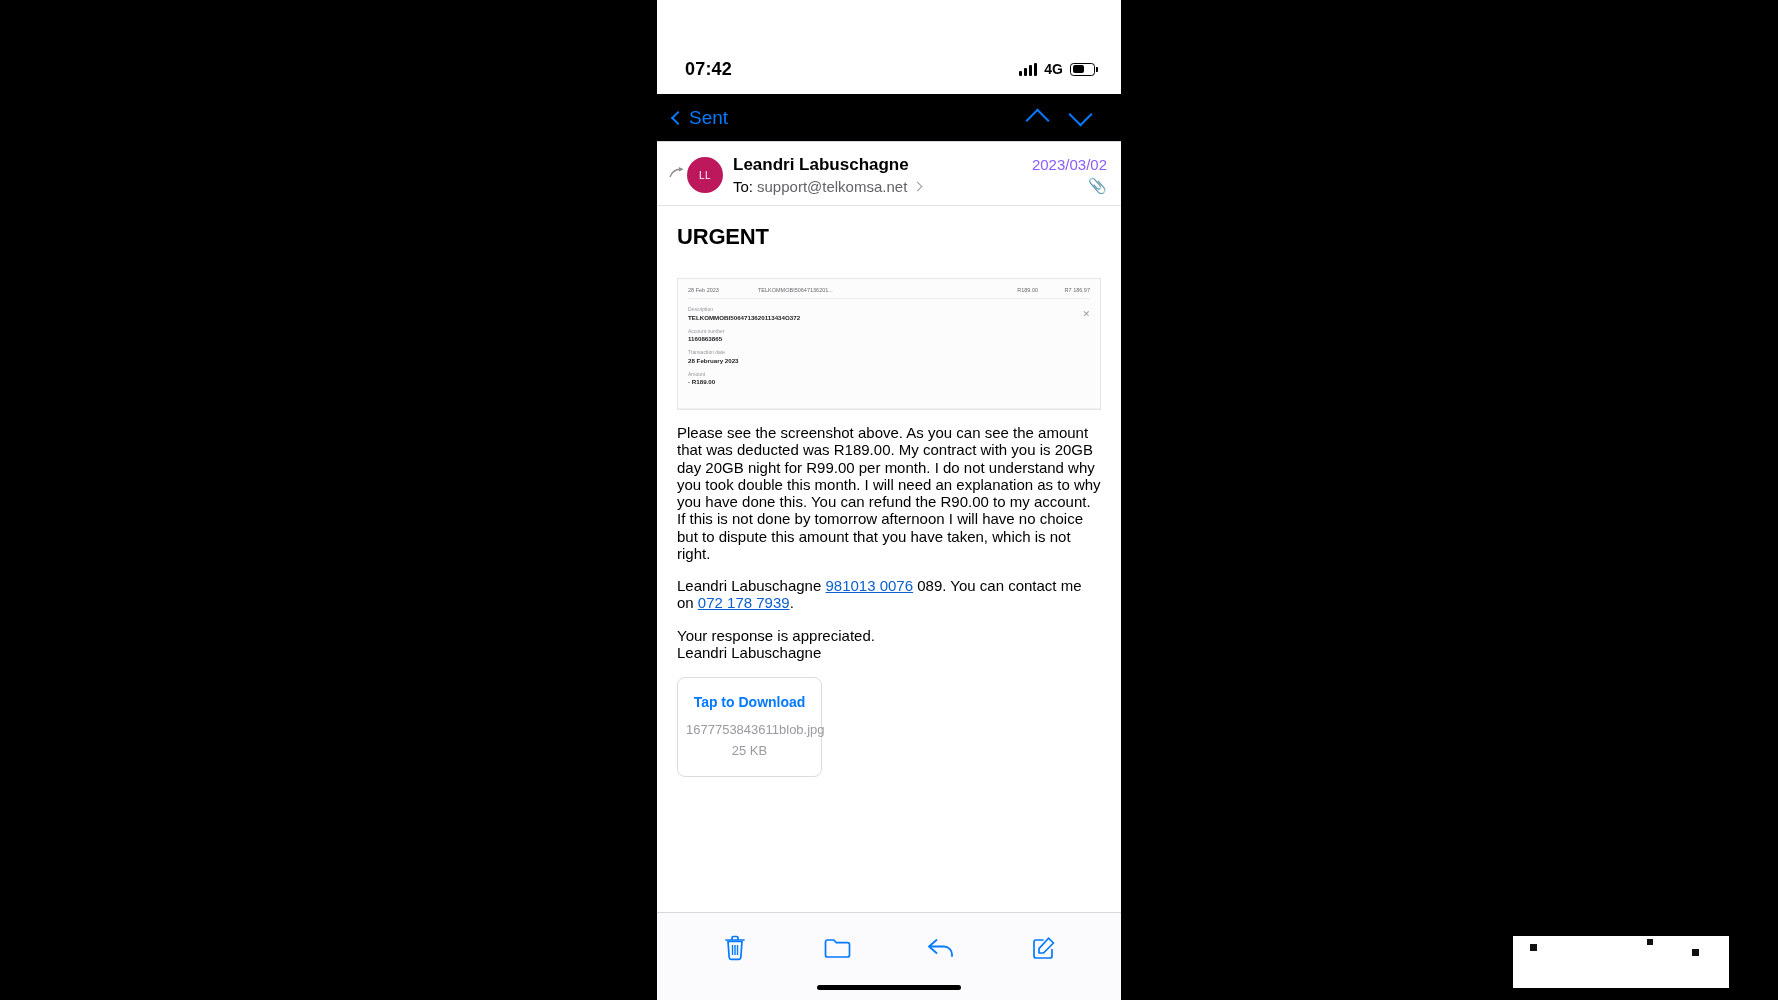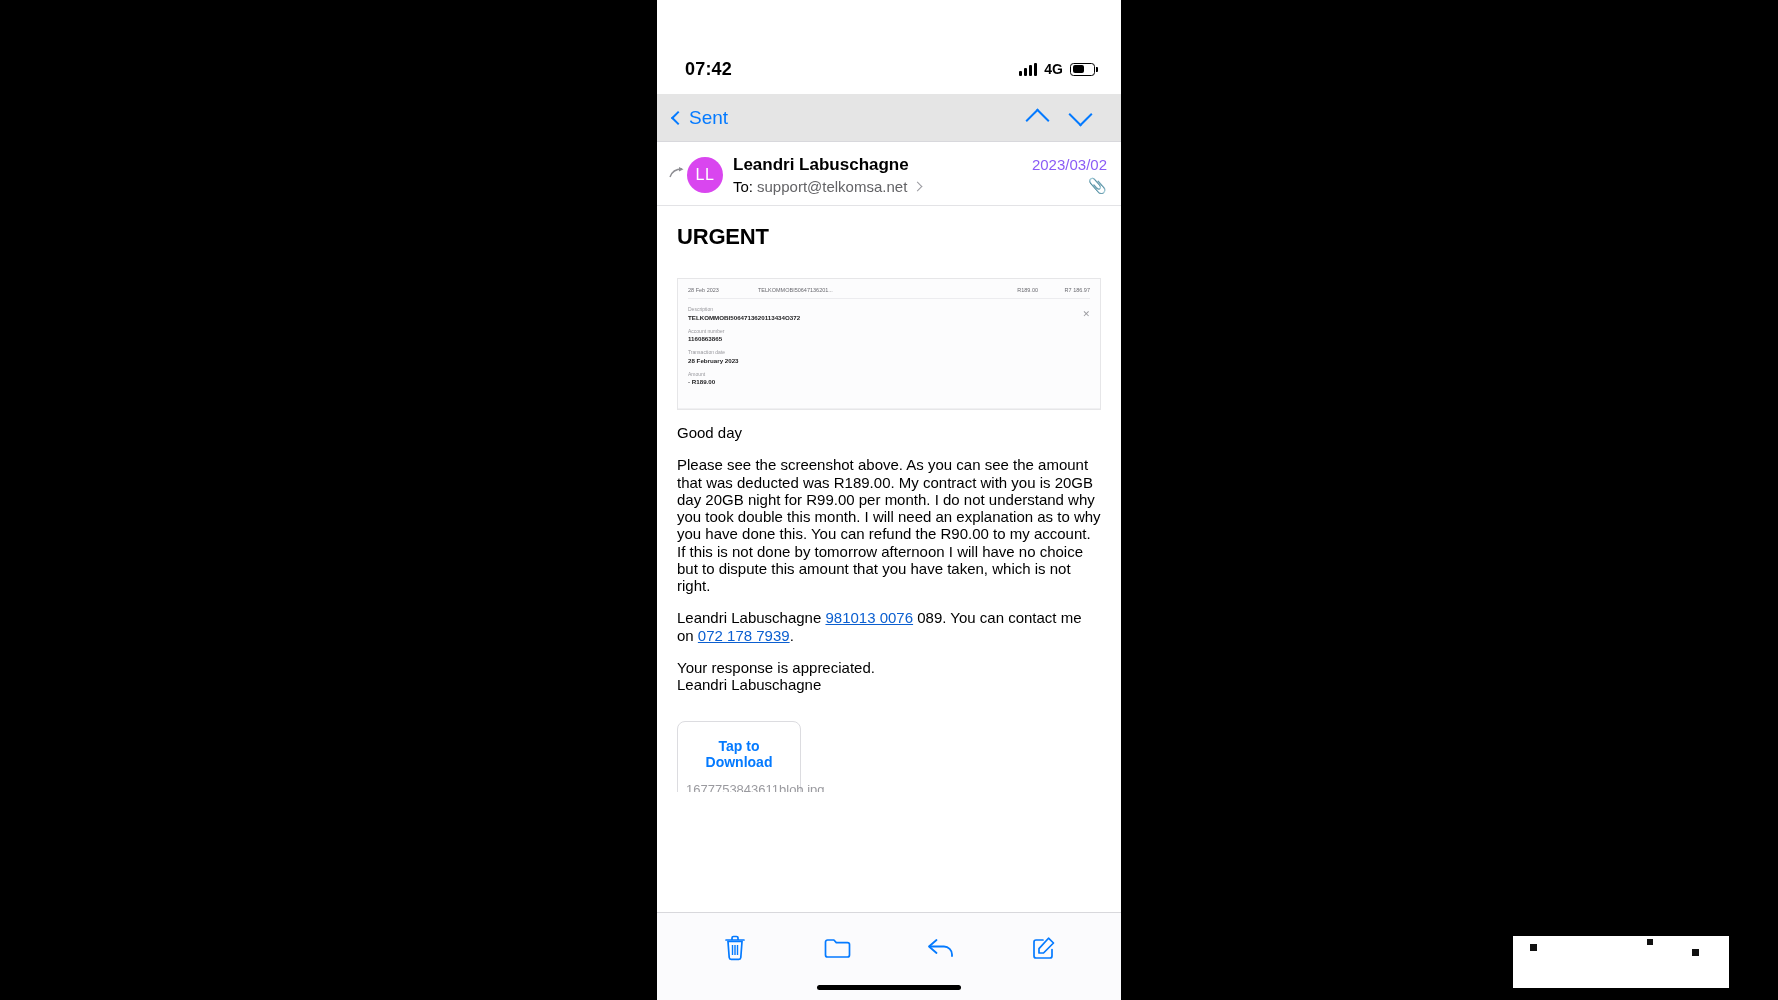--- a/index.html
+++ b/index.html
@@ -65,21 +65,21 @@
   .battery .fill { height:100%; width:55%; background:#000; border-radius:2px; }
 
   
   .nav-bar {
     height: 48px;
     display: flex;
     align-items: center;
     justify-content: space-between;
     padding: 0 28px 0 12px;
     border-bottom: 1px solid #d8d8dc;
-    background:#e5e5e5;
+    background:#000000;
   }
   .nav-back { display:flex; align-items:center; gap:6px; color:#047aff; cursor:pointer; }
   .chev-left {
     width: 10px; height: 10px;
     border-left: 2.6px solid #047aff;
     border-bottom: 2.6px solid #047aff;
     transform: rotate(45deg);
     margin-left: 4px;
   }
   .nav-back-label { font-size: 19px; color:#047aff; }
@@ -97,23 +97,23 @@
     display: flex;
     padding: 13px 14px 10px 12px;
     border-bottom: 1px solid #e3e3e6;
     background:#fff;
     position: relative;
   }
   .reply-arrow { width: 18px; padding-top: 12px; flex: none; }
   .reply-arrow svg { display:block; }
   .avatar {
     width: 36px; height: 36px; border-radius: 50%;
-    background: #d946ef; color:#fff;
+    background: #be185d; color:#fff;
     display:flex; align-items:center; justify-content:center;
-    font-size: 16px; letter-spacing: 0.5px;
+    font-size: 10px; letter-spacing: 0.5px;
     flex: none; margin-top: 2px;
   }
   .hdr-text { flex: 1; padding-left: 10px; }
   .hdr-row1 { display:flex; align-items:baseline; justify-content: space-between; }
   .sender { font-size: 17px; font-weight: bold; color:#000; }
   .date { font-size: 15px; color: #8b5cf6; }
   .hdr-row2 { display:flex; align-items:center; justify-content:space-between; margin-top: 2px; }
   .to-line { font-size: 15px; color:#000; display:flex; align-items:center; gap:4px; }
   .to-addr { color:#636366; }
   .chev-small {
@@ -154,24 +154,24 @@
   .ii-close {
     position:absolute; right: 10px; top: 30px; font-size: 9px; color:#9a9a9f;
   }
   .ii-divider { position:absolute; left: 0; right:0; bottom: 0; height: 1px; background: #f0f0f2; }
 
   .body-para { font-size: 15px; line-height: 1.15; color:#000; margin-bottom: 15px; }
   .body-para.tight { margin-bottom: 0; }
   a.link { color:#0b5fd0; text-decoration: underline; }
 
   .attachment {
-    width: 124px;
+    width: 145px;
     border: 1px solid #dcdce0;
     border-radius: 8px;
-    margin-top: 28px;
+    margin-top: 16px;
     padding: 16px 8px 18px 8px;
     text-align:center;
     background:#fff;
   }
   .att-title { font-size: 14px; color:#047aff; font-weight: 600; margin-bottom: 12px; }
   .att-name { font-size: 13px; color:#9a9a9f; margin-bottom: 6px; }
   .att-size { font-size: 13px; color:#9a9a9f; }
 
   
   .toolbar {
@@ -277,21 +277,20 @@
         <div class="ii-label">Transaction date</div>
         <div class="ii-value">28 February 2023</div>
       </div>
       <div class="ii-field">
         <div class="ii-label">Amount</div>
         <div class="ii-value">- R189.00</div>
       </div>
       <div class="ii-divider"></div>
     </div>
 
-    <div class="body-para">Good day</div>
 
     <div class="body-para">Please see the screenshot above. As you can see the amount that was deducted was R189.00. My contract with you is 20GB day 20GB night for R99.00 per month. I do not understand why you took double this month. I will need an explanation as to why you have done this. You can refund the R90.00 to my account. If this is not done by tomorrow afternoon I will have no choice but to dispute this amount that you have taken, which is not right.</div>
 
     <div class="body-para">
       <span>Leandri Labuschagne </span><a class="link" href="#">981013 0076</a><span> 089. You can contact me on </span><a class="link" href="#">072 178 7939</a><span>.</span>
     </div>
 
     <div class="body-para tight">Your response is appreciated.</div>
     <div class="body-para tight">Leandri Labuschagne</div>
 

